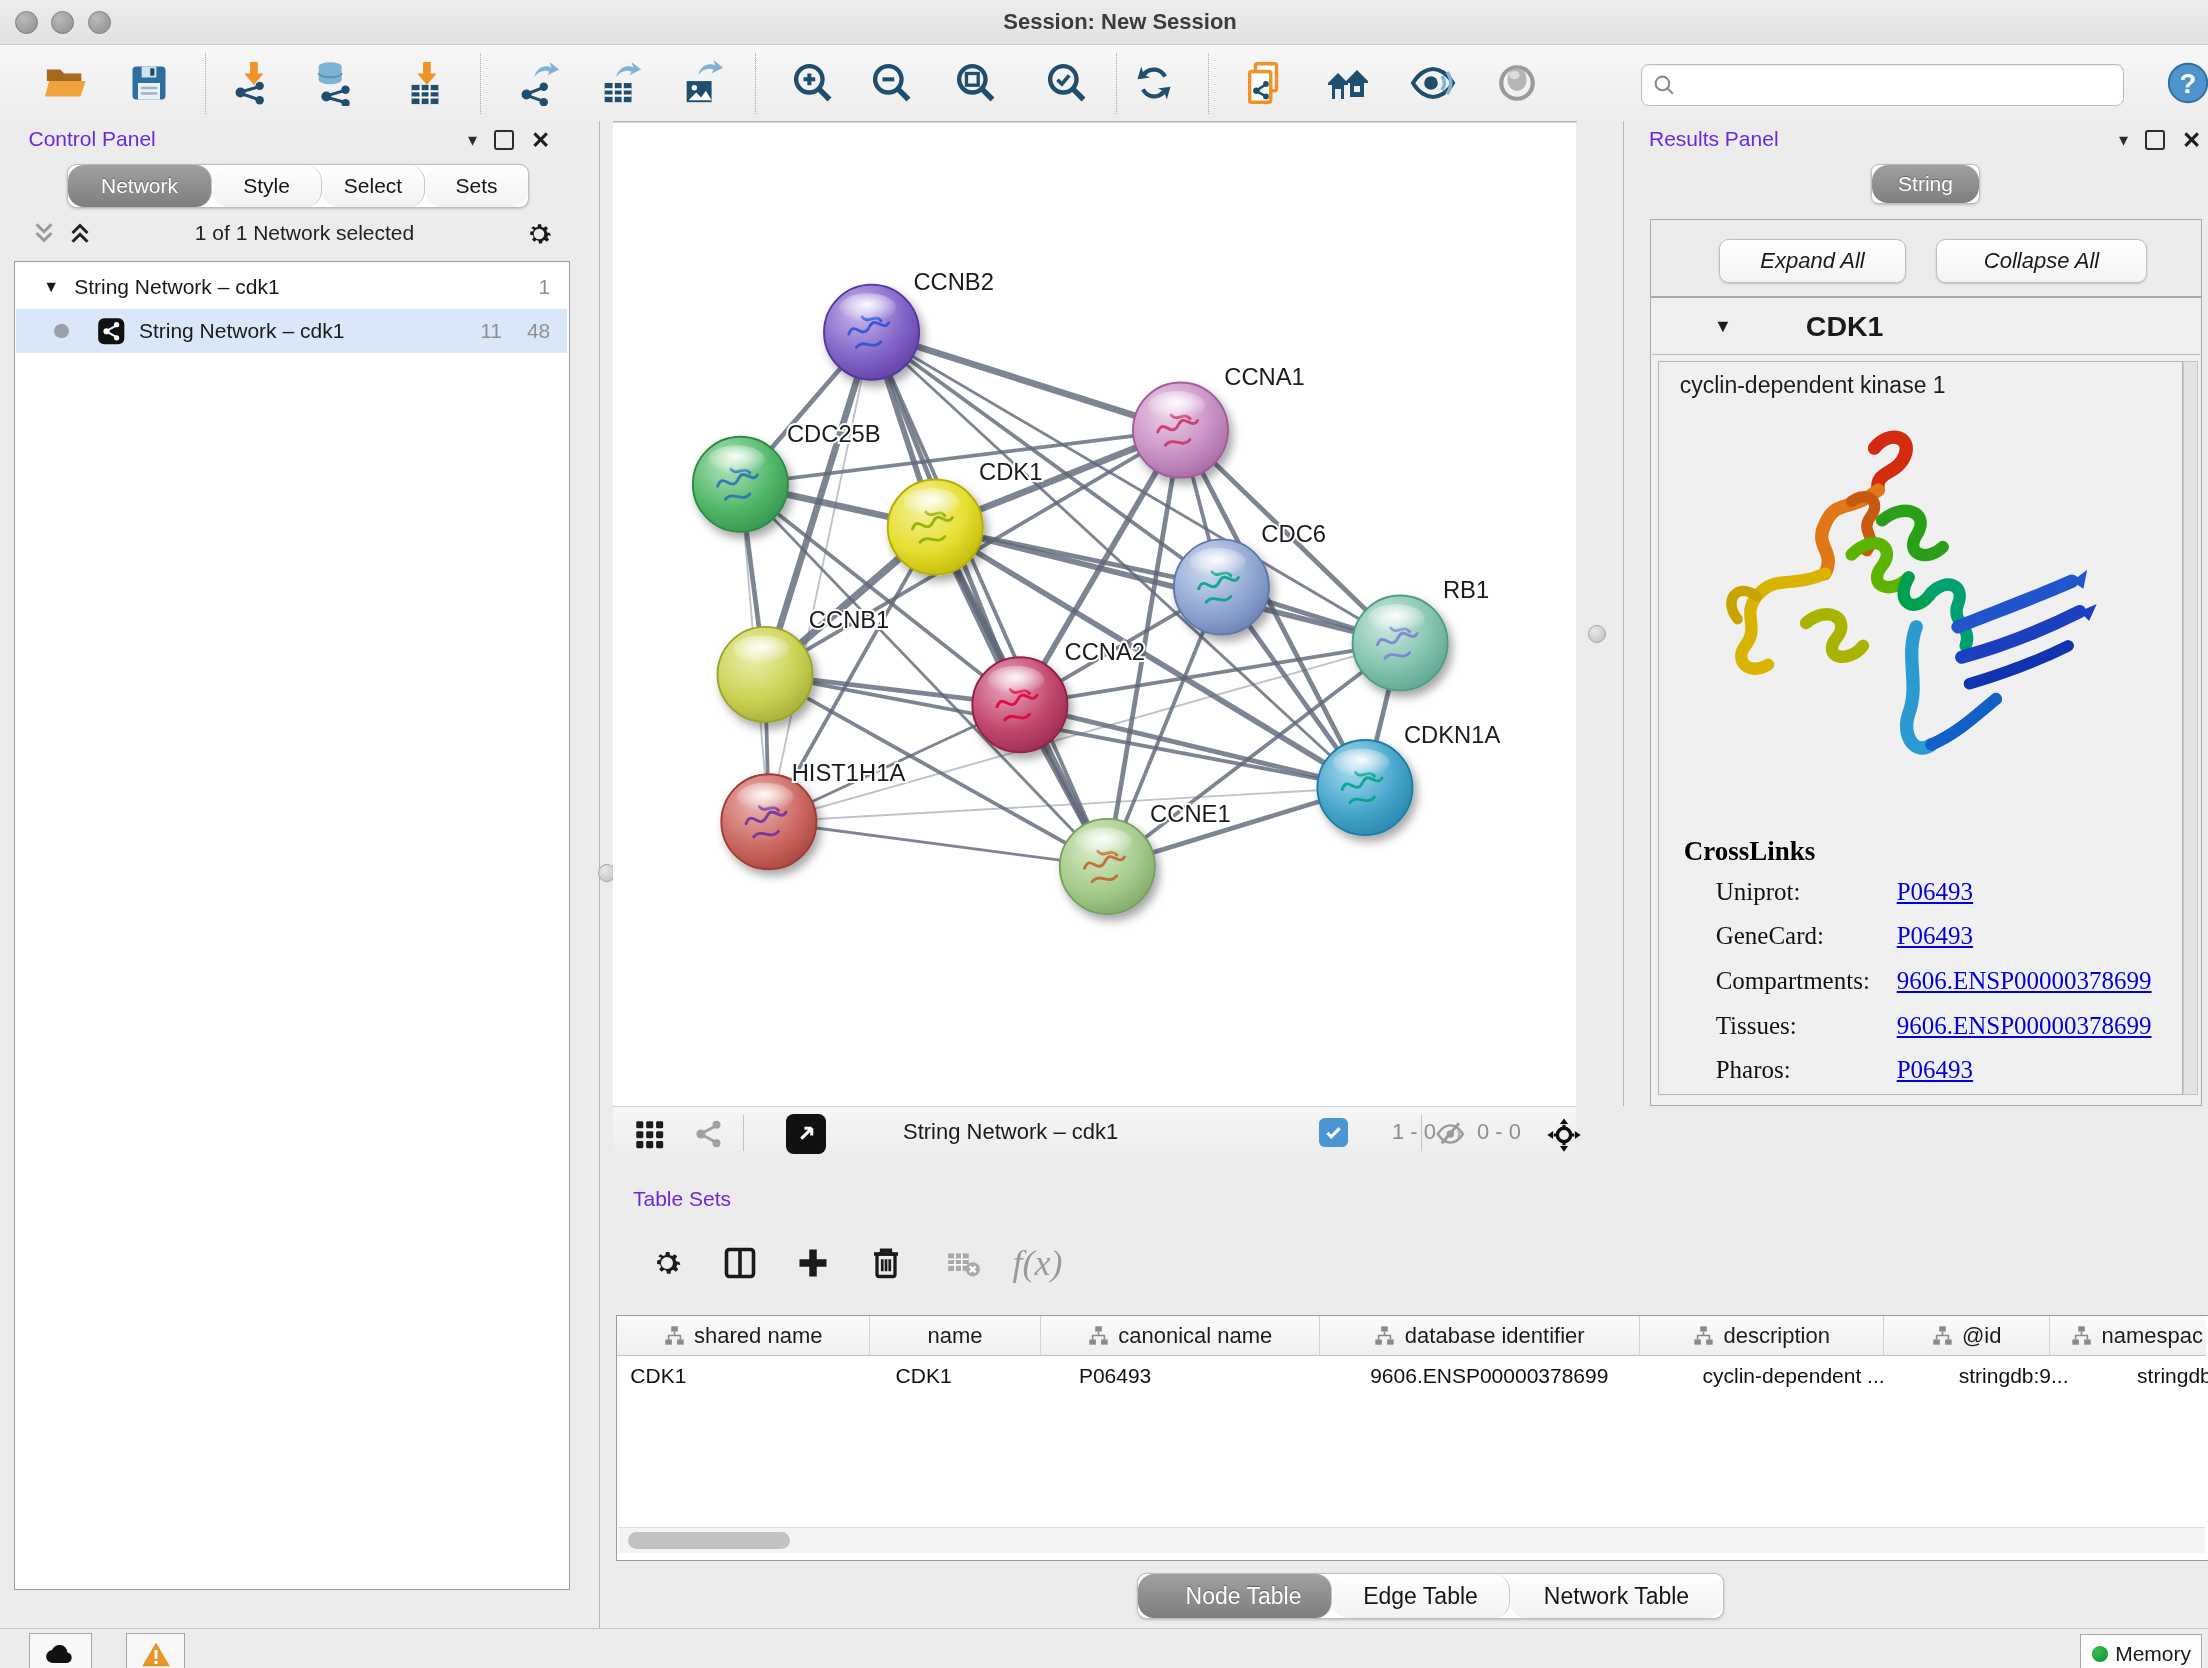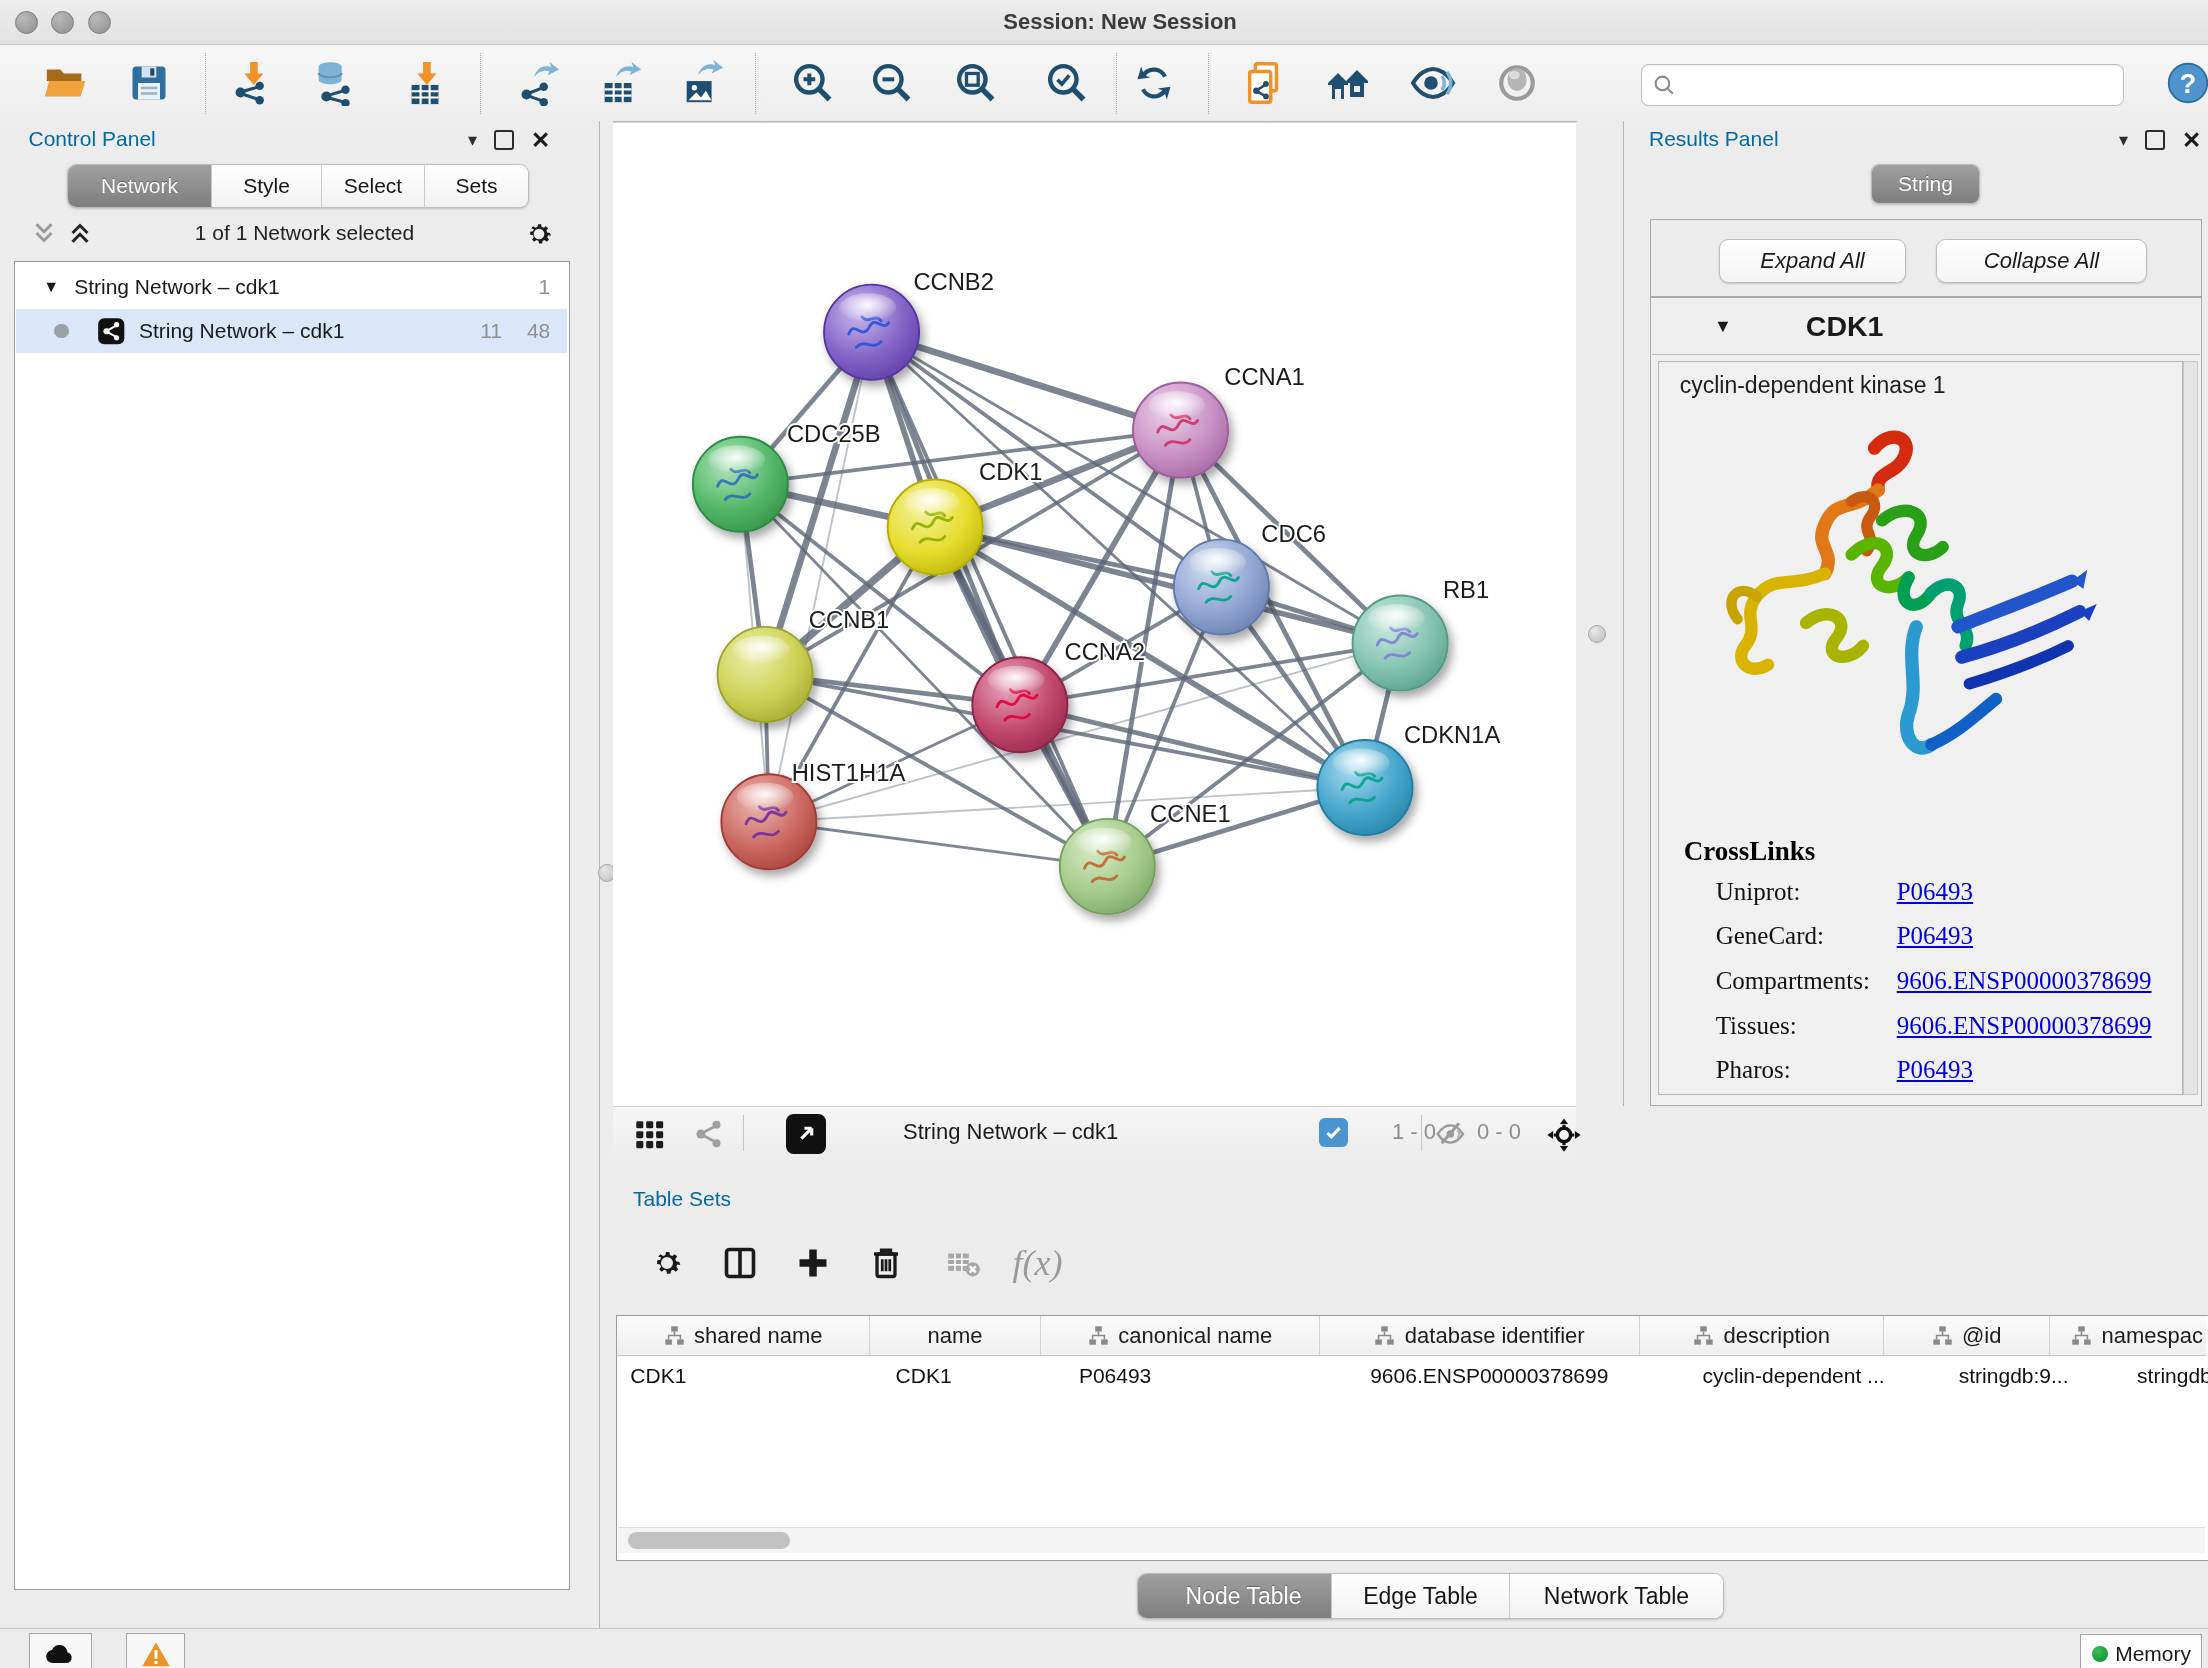--- a/index.html
+++ b/index.html
@@ -17,29 +17,29 @@
   #toolbar{left:0;top:45px;width:2208px;height:76px;background:linear-gradient(#f7f7f7,#ededed);
            border-bottom:1px solid #b4b4b4;}
   .tb{position:absolute;top:11.4px;width:53px;height:53px;display:flex;align-items:center;justify-content:center;}
   .tbsep{position:absolute;top:7.6px;height:61px;border-left:1.9px dotted #a8a8a8;width:0;}
   #search-wrap{position:absolute;left:1641px;top:19px;width:481px;height:40px;background:#fff;
                border:1px solid #bcbcbc;border-radius:7.6px;box-shadow:inset 0 1px 1.9px rgba(0,0,0,.08);}
   #search-wrap input{position:absolute;left:42px;top:1.9px;width:428px;height:32px;border:none;outline:none;
                font-size:21px;font-family:"Liberation Sans",sans-serif;background:transparent;}
   #search-wrap svg{position:absolute;left:9.5px;top:7.6px;}
   
-  .panel-title{font-size:21px;color:#0369a1;text-align:center;}
+  .panel-title{font-size:21px;color:#6d28d9;text-align:center;}
   .pctl{display:flex;align-items:center;gap:17px;}
   .float-btn{width:16px;height:16px;border:2.4px solid #2c2c2c;border-radius:2.9px;}
   .close-btn{font-size:23px;font-weight:bold;color:#1c1c1c;line-height:16px;}
   .dd-arrow{font-size:18px;color:#2c2c2c;}
   .seg{display:flex;border-radius:9.5px;border:1px solid #bdbdbd;background:#fff;overflow:hidden;
        box-shadow:0 1px 2.9px rgba(0,0,0,.2);}
   .seg .tab{display:flex;align-items:center;justify-content:center;font-size:21px;color:#151515;
-       background:linear-gradient(#ffffff,#f2f2f2);border-right:1px solid #c8c8c8;}
+       background:linear-gradient(#ffffff,#f2f2f2);border-right:1px solid #c8c8c8;border-radius:16px;}
   .seg .tab:last-child{border-right:none;}
   .seg .tab.sel{background:linear-gradient(#a0a0a0,#7e7e7e);color:#fff;text-shadow:0 -1px 1px rgba(0,0,0,.35);}
   
   #control-panel{left:0;top:121px;width:599px;height:1508px;background:#ececec;border-right:1px solid #b6b6b6;}
   #cp-list{position:absolute;left:14.3px;top:140px;width:554px;height:1327px;background:#fff;border:1px solid #9b9b9b;}
   .cp-row{position:absolute;left:1px;width:551px;height:44px;display:flex;align-items:center;font-size:21px;}
   .cp-row .num{color:#8f8f8f;}
   
   #canvas{left:613px;top:122px;width:963px;height:984px;background:#fff;border-top:1px solid #d8d8d8;}
   #net-bottombar{left:613px;top:1106px;width:963px;height:52px;background:linear-gradient(#f6f6f6,#ececec);

